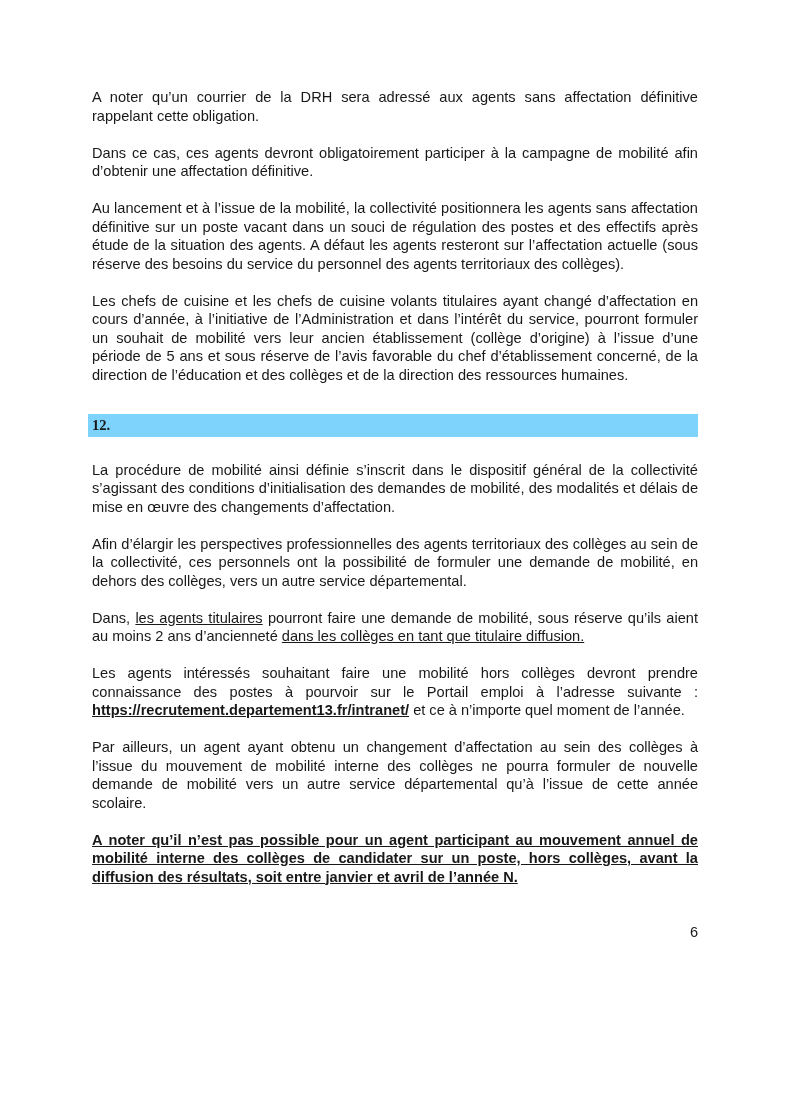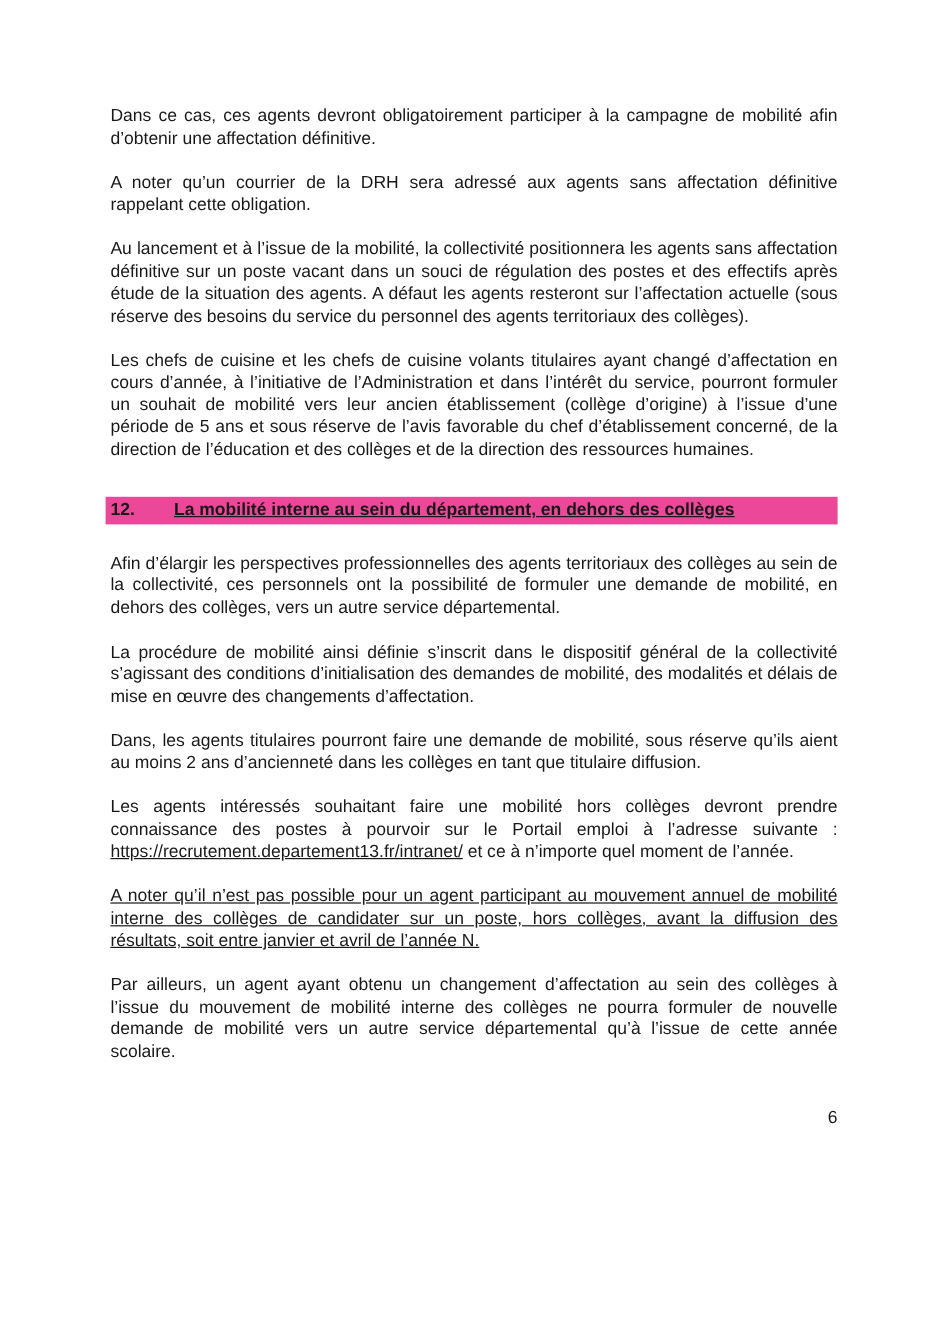--- a/index.html
+++ b/index.html
@@ -20,22 +20,22 @@
   }
   .content {
     position: absolute;
     left: 92px; top: 88px;
     width: 606px;
   }
   .para {
     margin: 0 0 18.5px 0;
     text-align: justify;
   }
-  .u  { }
-  .bu { font-weight: normal; text-decoration: underline; }
+  .u  { text-decoration: underline; }
+  .bu { font-weight: bold; text-decoration: underline; }
   .heading {
     display: flex;
     width: 610px;
     margin: 30px 0 24px -4px;
     padding: 2px 0 2px 4px;
     background: #b8cce4;
     font-weight: bold;
     text-align: left;
   }
   .heading .num { flex: 0 0 53px; }
@@ -45,46 +45,45 @@
     text-align: right;
   }
   .link { color: inherit; cursor: pointer; }
 </style>
 </head>
 <body>
 
 <div class="page">
   <main class="content">
 
+    <p class="para">A noter qu’un courrier de la DRH sera adressé aux agents sans affectation définitive rappelant cette obligation.</p>
+
     <p class="para">Dans ce cas, ces agents devront obligatoirement participer à la campagne de mobilité afin d’obtenir une affectation définitive.</p>
-
-    <p class="para">A noter qu’un courrier de la DRH sera adressé aux agents sans affectation définitive rappelant cette obligation.</p>
 
     <p class="para">Au lancement et à l’issue de la mobilité, la collectivité positionnera les agents sans affectation définitive sur un poste vacant dans un souci de régulation des postes et des effectifs après étude de la situation des agents. A défaut les agents resteront sur l’affectation actuelle (sous réserve des besoins du service du personnel des agents territoriaux des collèges).</p>
 
     <p class="para">Les chefs de cuisine et les chefs de cuisine volants titulaires ayant changé d’affectation en cours d’année, à l’initiative de l’Administration et dans l’intérêt du service, pourront formuler un souhait de mobilité vers leur ancien établissement (collège d’origine) à l’issue d’une période de 5 ans et sous réserve de l’avis favorable du chef d’établissement concerné, de la direction de l’éducation et des collèges et de la direction des ressources humaines.</p>
 
-    <div class="heading" style="background-color: #ec4899;">
+    <div class="heading" style="background-color: #7dd3fc; font-family: Liberation Serif, serif;">
       <span class="num">12.</span>
-      <span class="title">La mobilité interne au sein du département, en dehors des collèges</span>
     </div>
 
+    <p class="para">La procédure de mobilité ainsi définie s’inscrit dans le dispositif général de la collectivité s’agissant des conditions d’initialisation des demandes de mobilité, des modalités et délais de mise en œuvre des changements d’affectation.</p>
+
     <p class="para">Afin d’élargir les perspectives professionnelles des agents territoriaux des collèges au sein de la collectivité, ces personnels ont la possibilité de formuler une demande de mobilité, en dehors des collèges, vers un autre service départemental.</p>
-
-    <p class="para">La procédure de mobilité ainsi définie s’inscrit dans le dispositif général de la collectivité s’agissant des conditions d’initialisation des demandes de mobilité, des modalités et délais de mise en œuvre des changements d’affectation.</p>
 
     <p class="para">
       <span>Dans, </span><span class="u">les agents titulaires</span><span> pourront faire une demande de mobilité, sous réserve qu’ils aient au moins 2&nbsp;ans d’ancienneté </span><span class="u">dans les collèges en tant que titulaire diffusion.</span>
     </p>
 
 
     <p class="para">
       <span>Les agents intéressés souhaitant faire une mobilité hors collèges devront prendre connaissance des postes à pourvoir sur le Portail emploi à l’adresse suivante&nbsp;: </span><span class="bu link">https://recrutement.departement13.fr/intranet/</span><span> et ce à n’importe quel moment de l’année.</span>
     </p>
 
+    <p class="para">Par ailleurs, un agent ayant obtenu un changement d’affectation au sein des collèges à l’issue du mouvement de mobilité interne des collèges ne pourra formuler de nouvelle demande de mobilité vers un autre service départemental qu’à l’issue de cette année scolaire.</p>
+
     <p class="para bu">A noter qu’il n’est pas possible pour un agent participant au mouvement annuel de mobilité interne des collèges de candidater sur un poste, hors collèges, avant la diffusion des résultats, soit entre janvier et avril de l’année N.</p>
-
-    <p class="para">Par ailleurs, un agent ayant obtenu un changement d’affectation au sein des collèges à l’issue du mouvement de mobilité interne des collèges ne pourra formuler de nouvelle demande de mobilité vers un autre service départemental qu’à l’issue de cette année scolaire.</p>
 
     <div class="page-number">6</div>
 
   </main>
 </div>
 
 </body></html>

